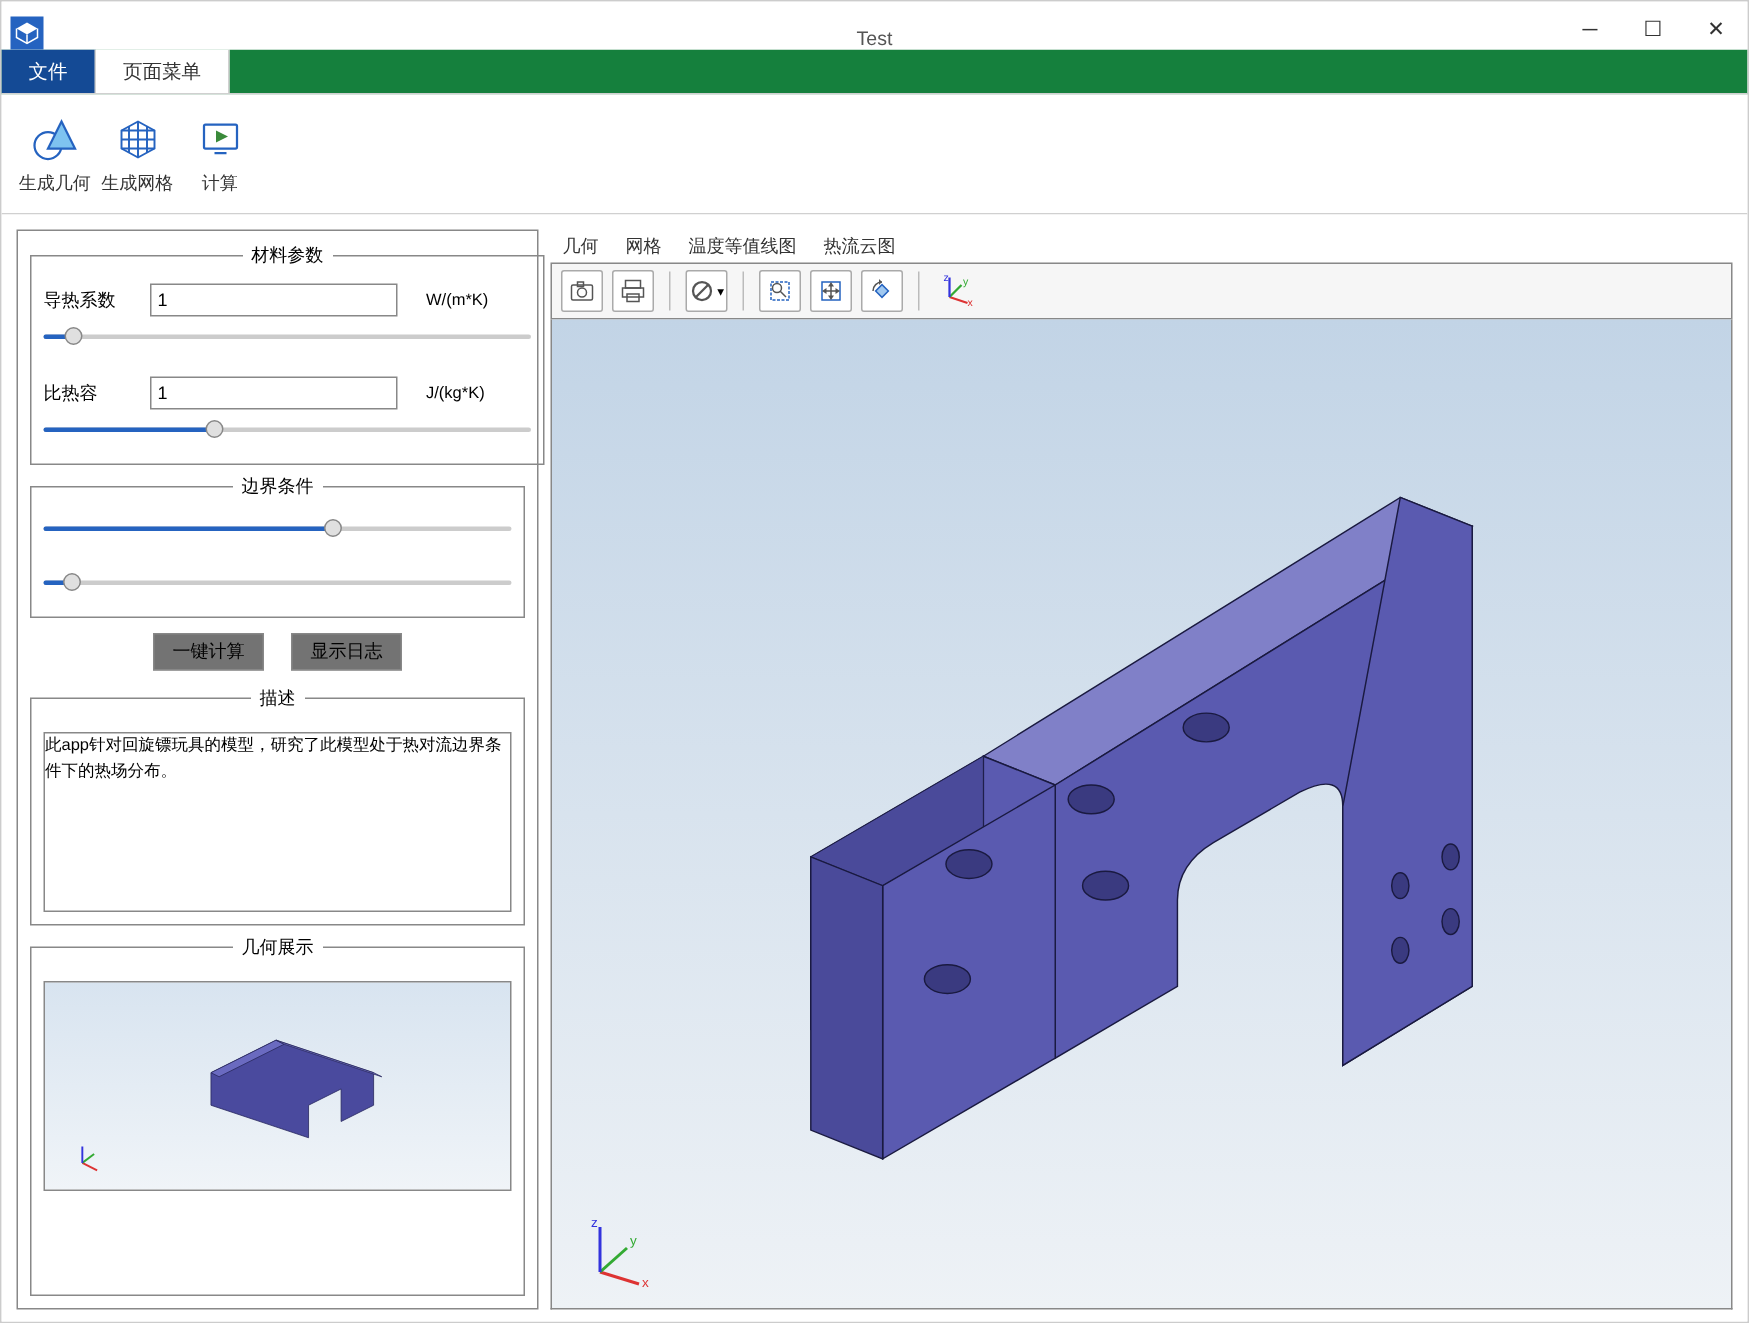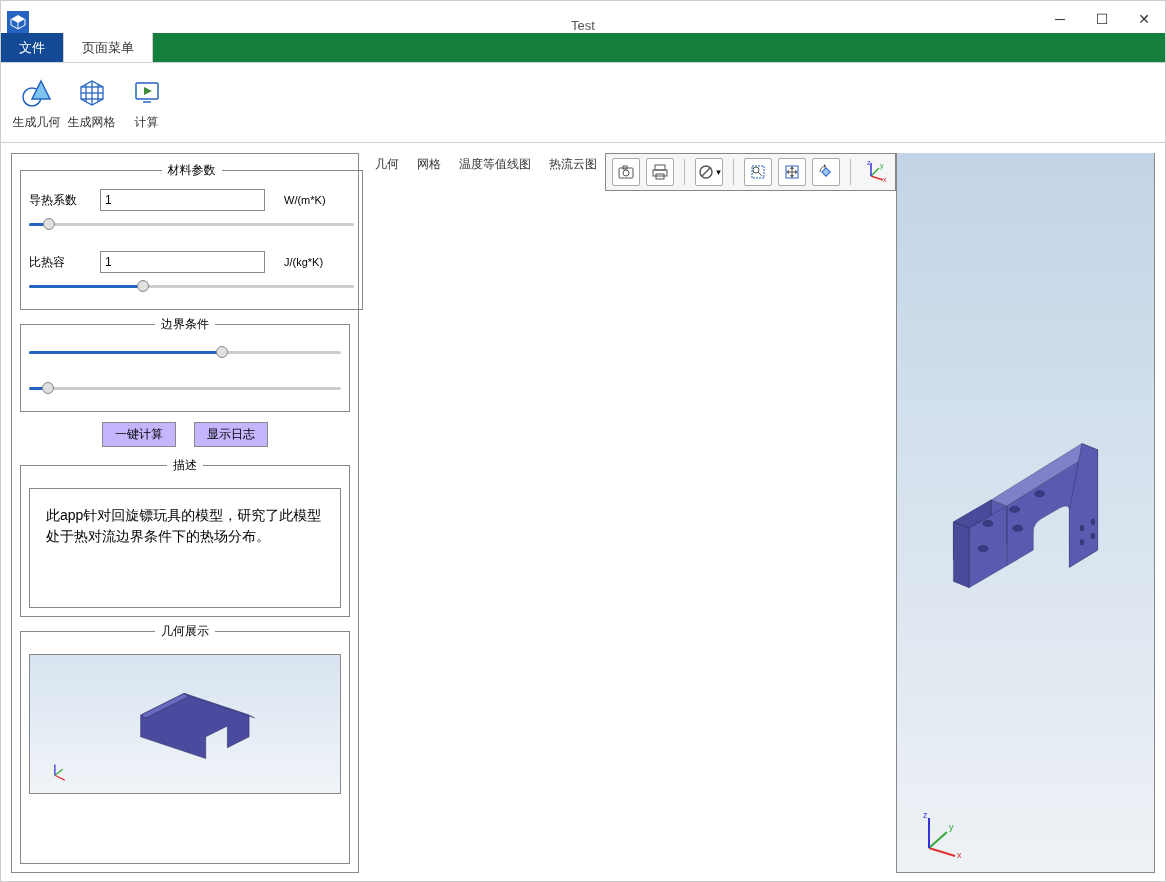--- a/index.html
+++ b/index.html
@@ -33,27 +33,27 @@
 .param-row input[type=text] { flex: 1; min-width: 0; height: 22px; padding: 0 4px; border: 1px solid #888; font-size: 12px; }
 .param-row .unit { width: 70px; font-size: 11px; text-align: left; }
 .slider-row { margin-bottom: 18px; }
 .slider-row.last { margin-bottom: 6px; }
 .slider { width: 100%; height: 18px; position: relative; }
 .slider .track { position: absolute; top: 8px; left: 0; right: 0; height: 3px; background: #ccc; border-radius: 2px; }
 .slider .fill { position: absolute; top: 8px; left: 0; height: 3px; background: #2563c0; border-radius: 2px; }
 .slider .thumb { position: absolute; top: 3px; width: 12px; height: 12px; background: #e0e0e0; border: 1px solid #888; border-radius: 50%; transform: translateX(-50%); }
 
 .btn-row { display: flex; justify-content: center; gap: 18px; margin: 4px 0; }
-.btn { padding: 3px 12px; border: 1px solid #888; background: #c4b5fd; font-size: 12px; cursor: pointer; }
-
-.desc-box { border: 1px solid #888; padding: 16px; height: 120px; font-size: 14px; line-height: 1.5; margin-top: 4px; }
+.btn { padding: 3px 12px; border: 1px solid #888; background: #737373; font-size: 12px; cursor: pointer; }
+
+.desc-box { border: 1px solid #888; padding: 0; height: 120px; font-size: 11px; line-height: 1.5; margin-top: 4px; }
 
 .geom-thumb { border: 1px solid #888; height: 140px; background: linear-gradient(to bottom, #d8e4f0 0%, #f0f4f8 100%); position: relative; margin-top: 4px; }
 
-.mainview { flex: 1; display: flex; flex-direction: row; }
+.mainview { flex: 1; display: flex; flex-direction: column; }
 .view-tabs { height: 22px; display: flex; gap: 18px; padding: 0 8px; align-items: center; font-size: 12px; }
 .view-tabs span { color: #333; }
 .toolbar { height: 38px; border: 1px solid #888; background: #f6f6f6; display: flex; align-items: center; padding: 0 6px; gap: 6px; }
 .toolbar .tbtn { width: 28px; height: 28px; border: 1px solid #aaa; background: #fff; display: flex; align-items: center; justify-content: center; border-radius: 2px; }
 .toolbar .sep { width: 1px; height: 26px; background: #bbb; margin: 0 4px; }
 .canvas { flex: 1; border: 1px solid #888; border-top: none; background: linear-gradient(to bottom, #c2d4e6 0%, #eef2f6 100%); position: relative; overflow: hidden; }
 
 .triad { position: absolute; bottom: 12px; left: 20px; width: 50px; height: 50px; }
 </style>
 </head>

